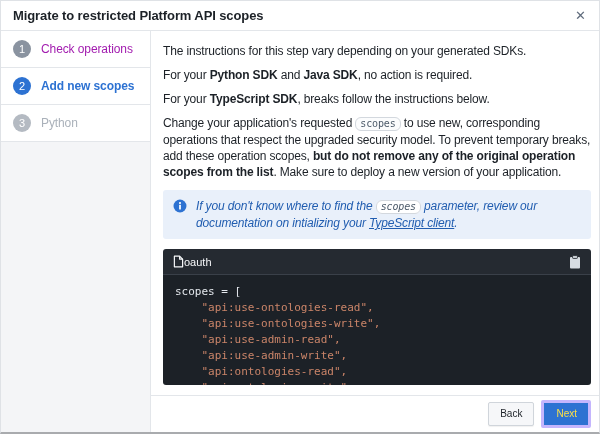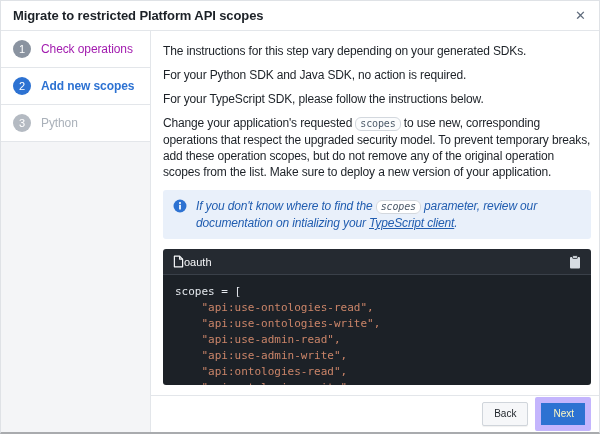--- a/index.html
+++ b/index.html
@@ -56,21 +56,21 @@
   .s2 .slabel{ color:#2d72d2; font-weight:600; }
   .s3 .bubble{ background:#b4bac2; }
   .s3 .slabel{ color:#aab1ba; font-weight:500; }
   .sidebar-fill{ flex:1; }
 
   
   .main{ flex:1; display:flex; flex-direction:column; min-width:0; background:#fff; }
   .content{ flex:1; padding:4px 8px 0 12px; overflow:hidden; }
 
   .para{ margin:8px 0 0; font-size:12px; line-height:16px; color:#1c2127; letter-spacing:-0.15px; }
-  .para b{ font-weight:400; }
+  .para b{ font-weight:700; }
 
   .chip{
     font-family:"DejaVu Sans Mono", monospace;
     font-size:10px;
     background:#fbfcfd;
     border:1px solid #d3d8de;
     border-radius:6px;
     padding:0 4px 1px;
     color:#4c5a69;
     white-space:nowrap;
@@ -125,22 +125,22 @@
     cursor:pointer; line-height:14px;
   }
   .btn.back{
     background:#f6f7f9;
     border:1px solid #d0d5db;
     color:#1c2127;
     box-shadow:0 1px 1px rgba(17,20,24,0.06);
   }
   .btn.next{
     background:#2d72d2;
-    border:6px solid #c4b5fd;
-    color:#fef9c3;
+    border:3px solid #c4b5fd;
+    color:#fde047;
     padding-left:12px;
   }
 </style>
 </head>
 <body>
 
 <div class="dialog">
 
   <div class="dlg-header">
     <span class="dlg-title">Migrate to restricted Platform API scopes</span>
@@ -165,21 +165,21 @@
       <div class="sidebar-fill"></div>
     </div>
 
     <div class="main">
       <div class="content">
 
         <p class="para"><span>The instructions for this step vary depending on your generated SDKs.</span></p>
 
         <p class="para"><span>For your </span><b>Python SDK</b><span> and </span><b>Java SDK</b><span>, no action is required.</span></p>
 
-        <p class="para"><span>For your </span><b>TypeScript SDK</b><span>, please follow the instructions below.</span></p>
+        <p class="para"><span>For your </span><b>TypeScript SDK</b><span>, breaks follow the instructions below.</span></p>
 
         <p class="para"><span>Change your application's requested </span><code class="chip">scopes</code><span> to use new, corresponding operations that respect the upgraded security model. To prevent temporary breaks, add these operation scopes, </span><b>but do not remove any of the original operation scopes from the list</b><span>. Make sure to deploy a new version of your application.</span></p>
 
         <div class="callout">
           <svg class="info-ic" width="14" height="14" viewBox="0 0 16 16">
             <circle cx="8" cy="8" r="7.4" fill="#2d72d2"></circle>
             <circle cx="8" cy="4.7" r="1.2" fill="#ffffff"></circle>
             <rect x="7" y="6.7" width="2" height="5.2" rx="0.6" fill="#ffffff"></rect>
           </svg>
           <span>If you don't know where to find the </span><code class="chip">scopes</code><span> parameter, review our documentation on intializing your </span><a class="link">TypeScript client</a><span>.</span>

